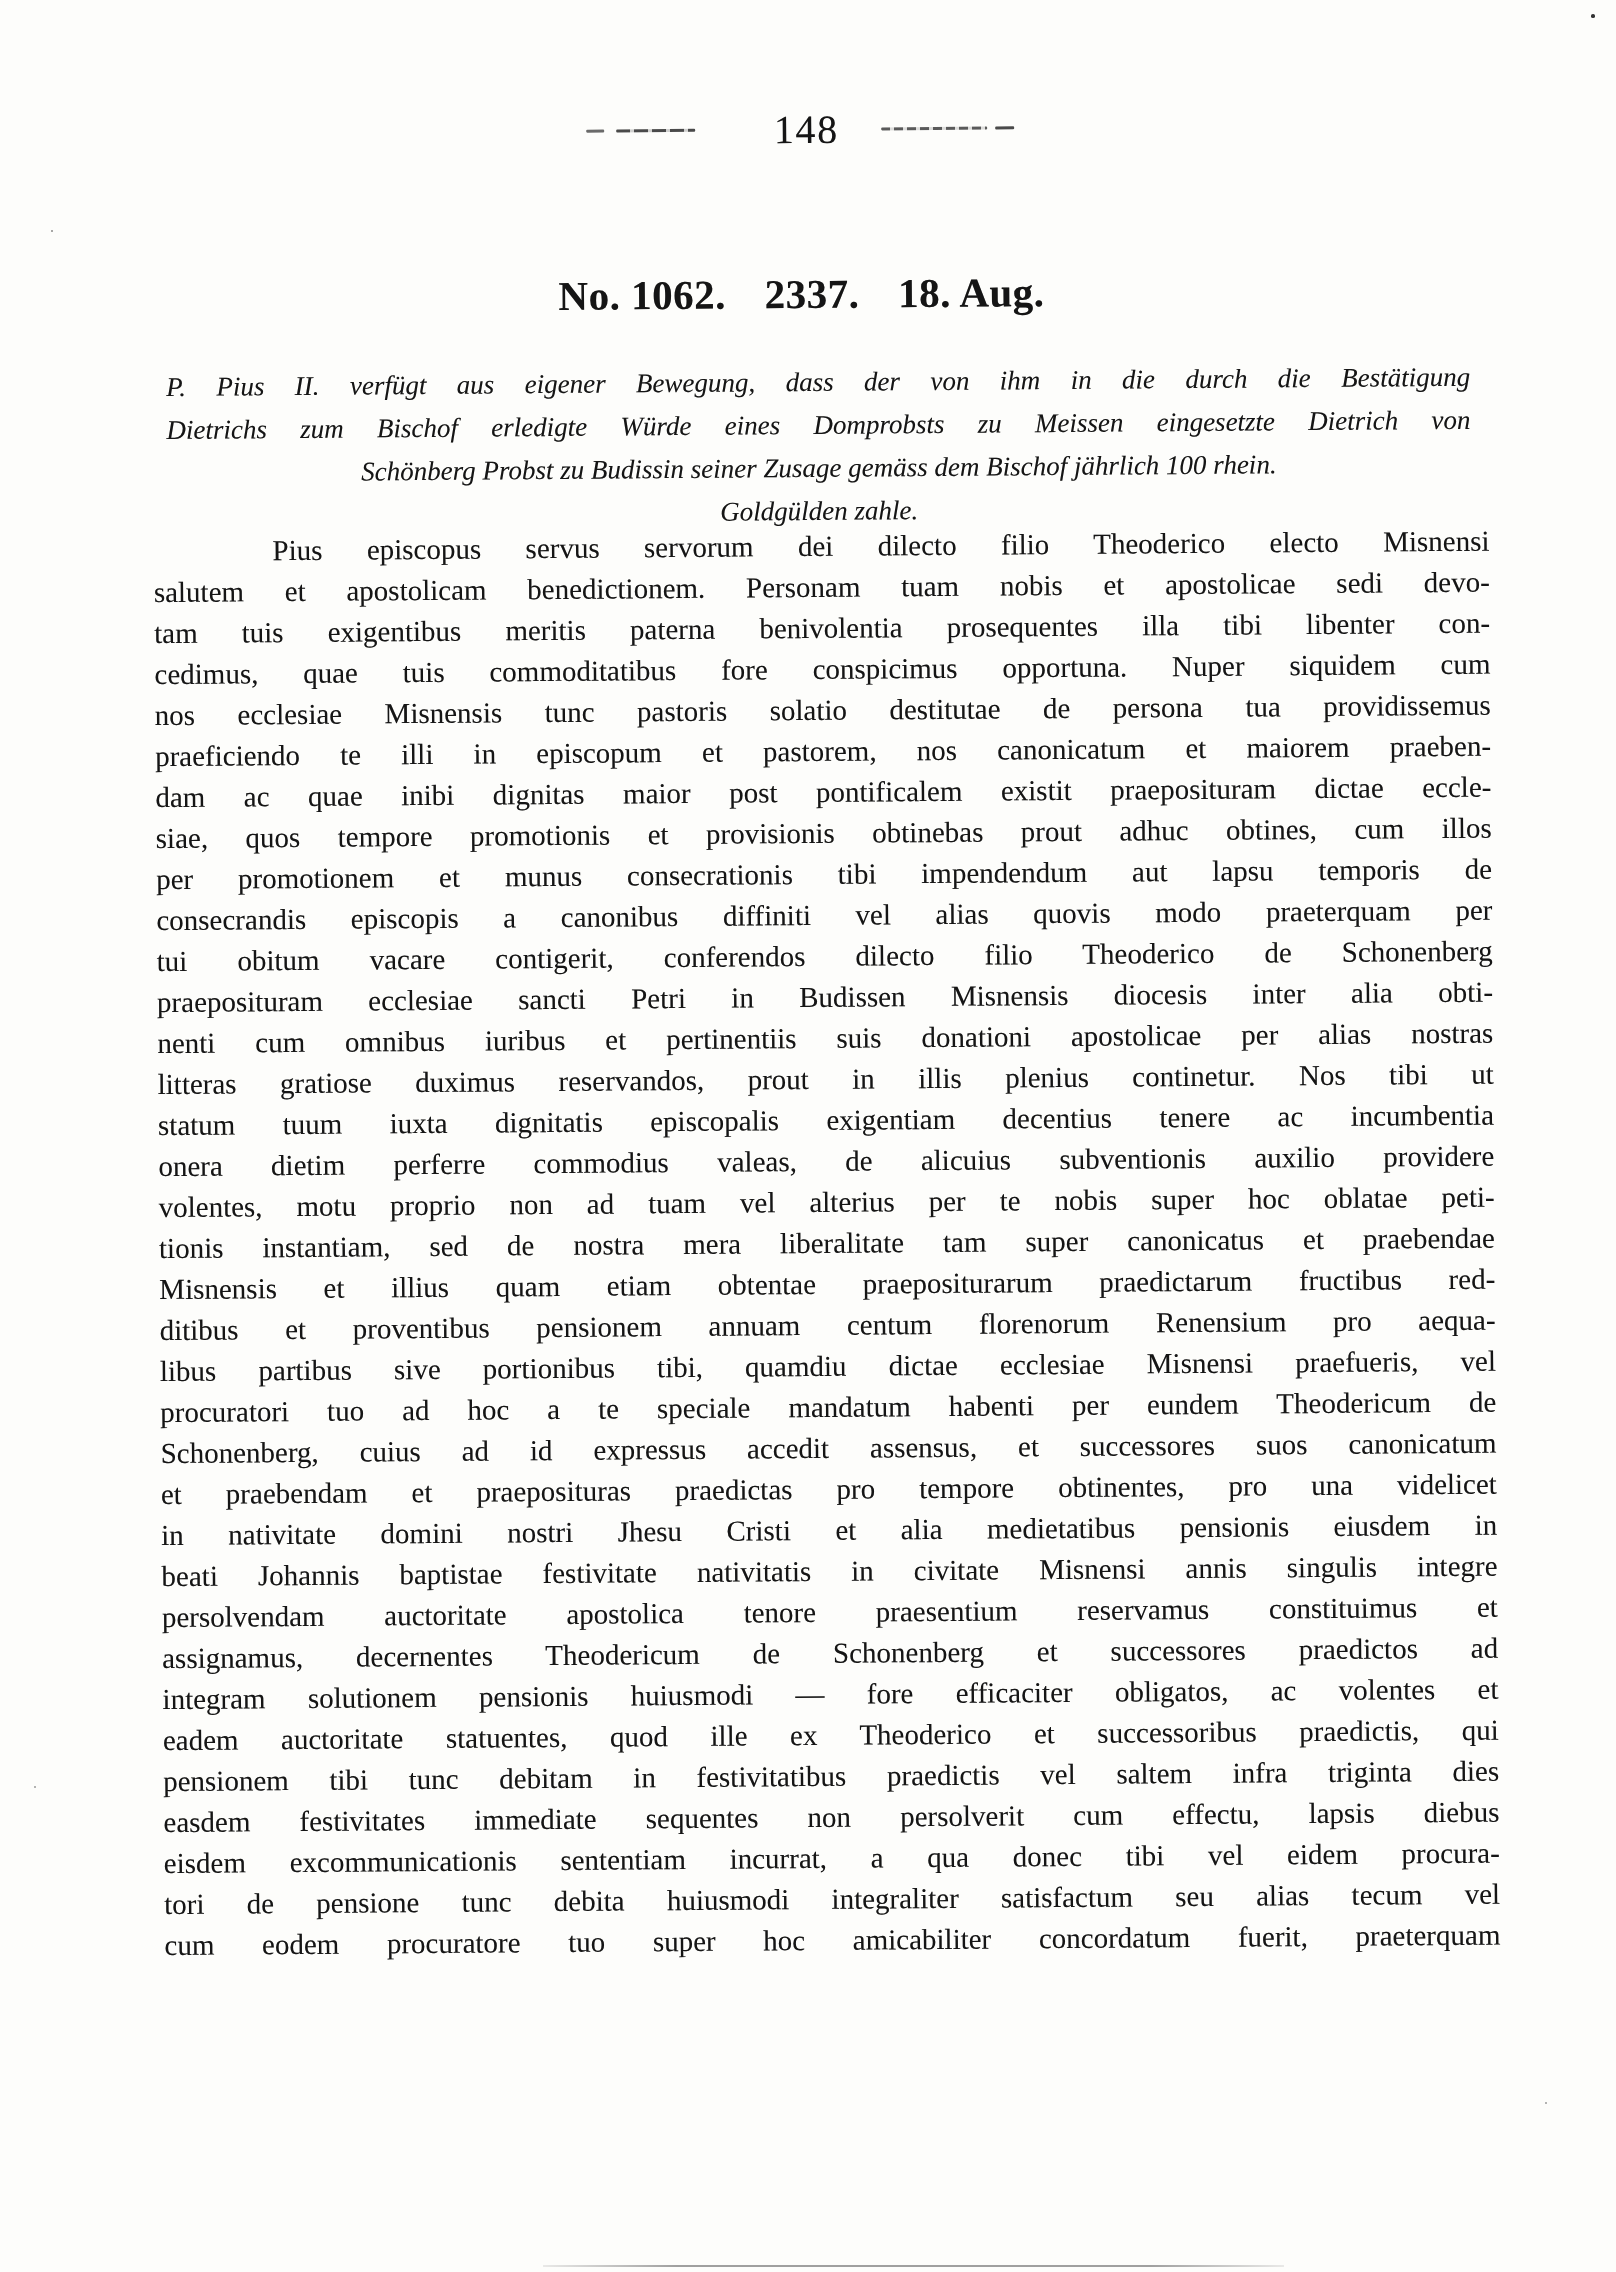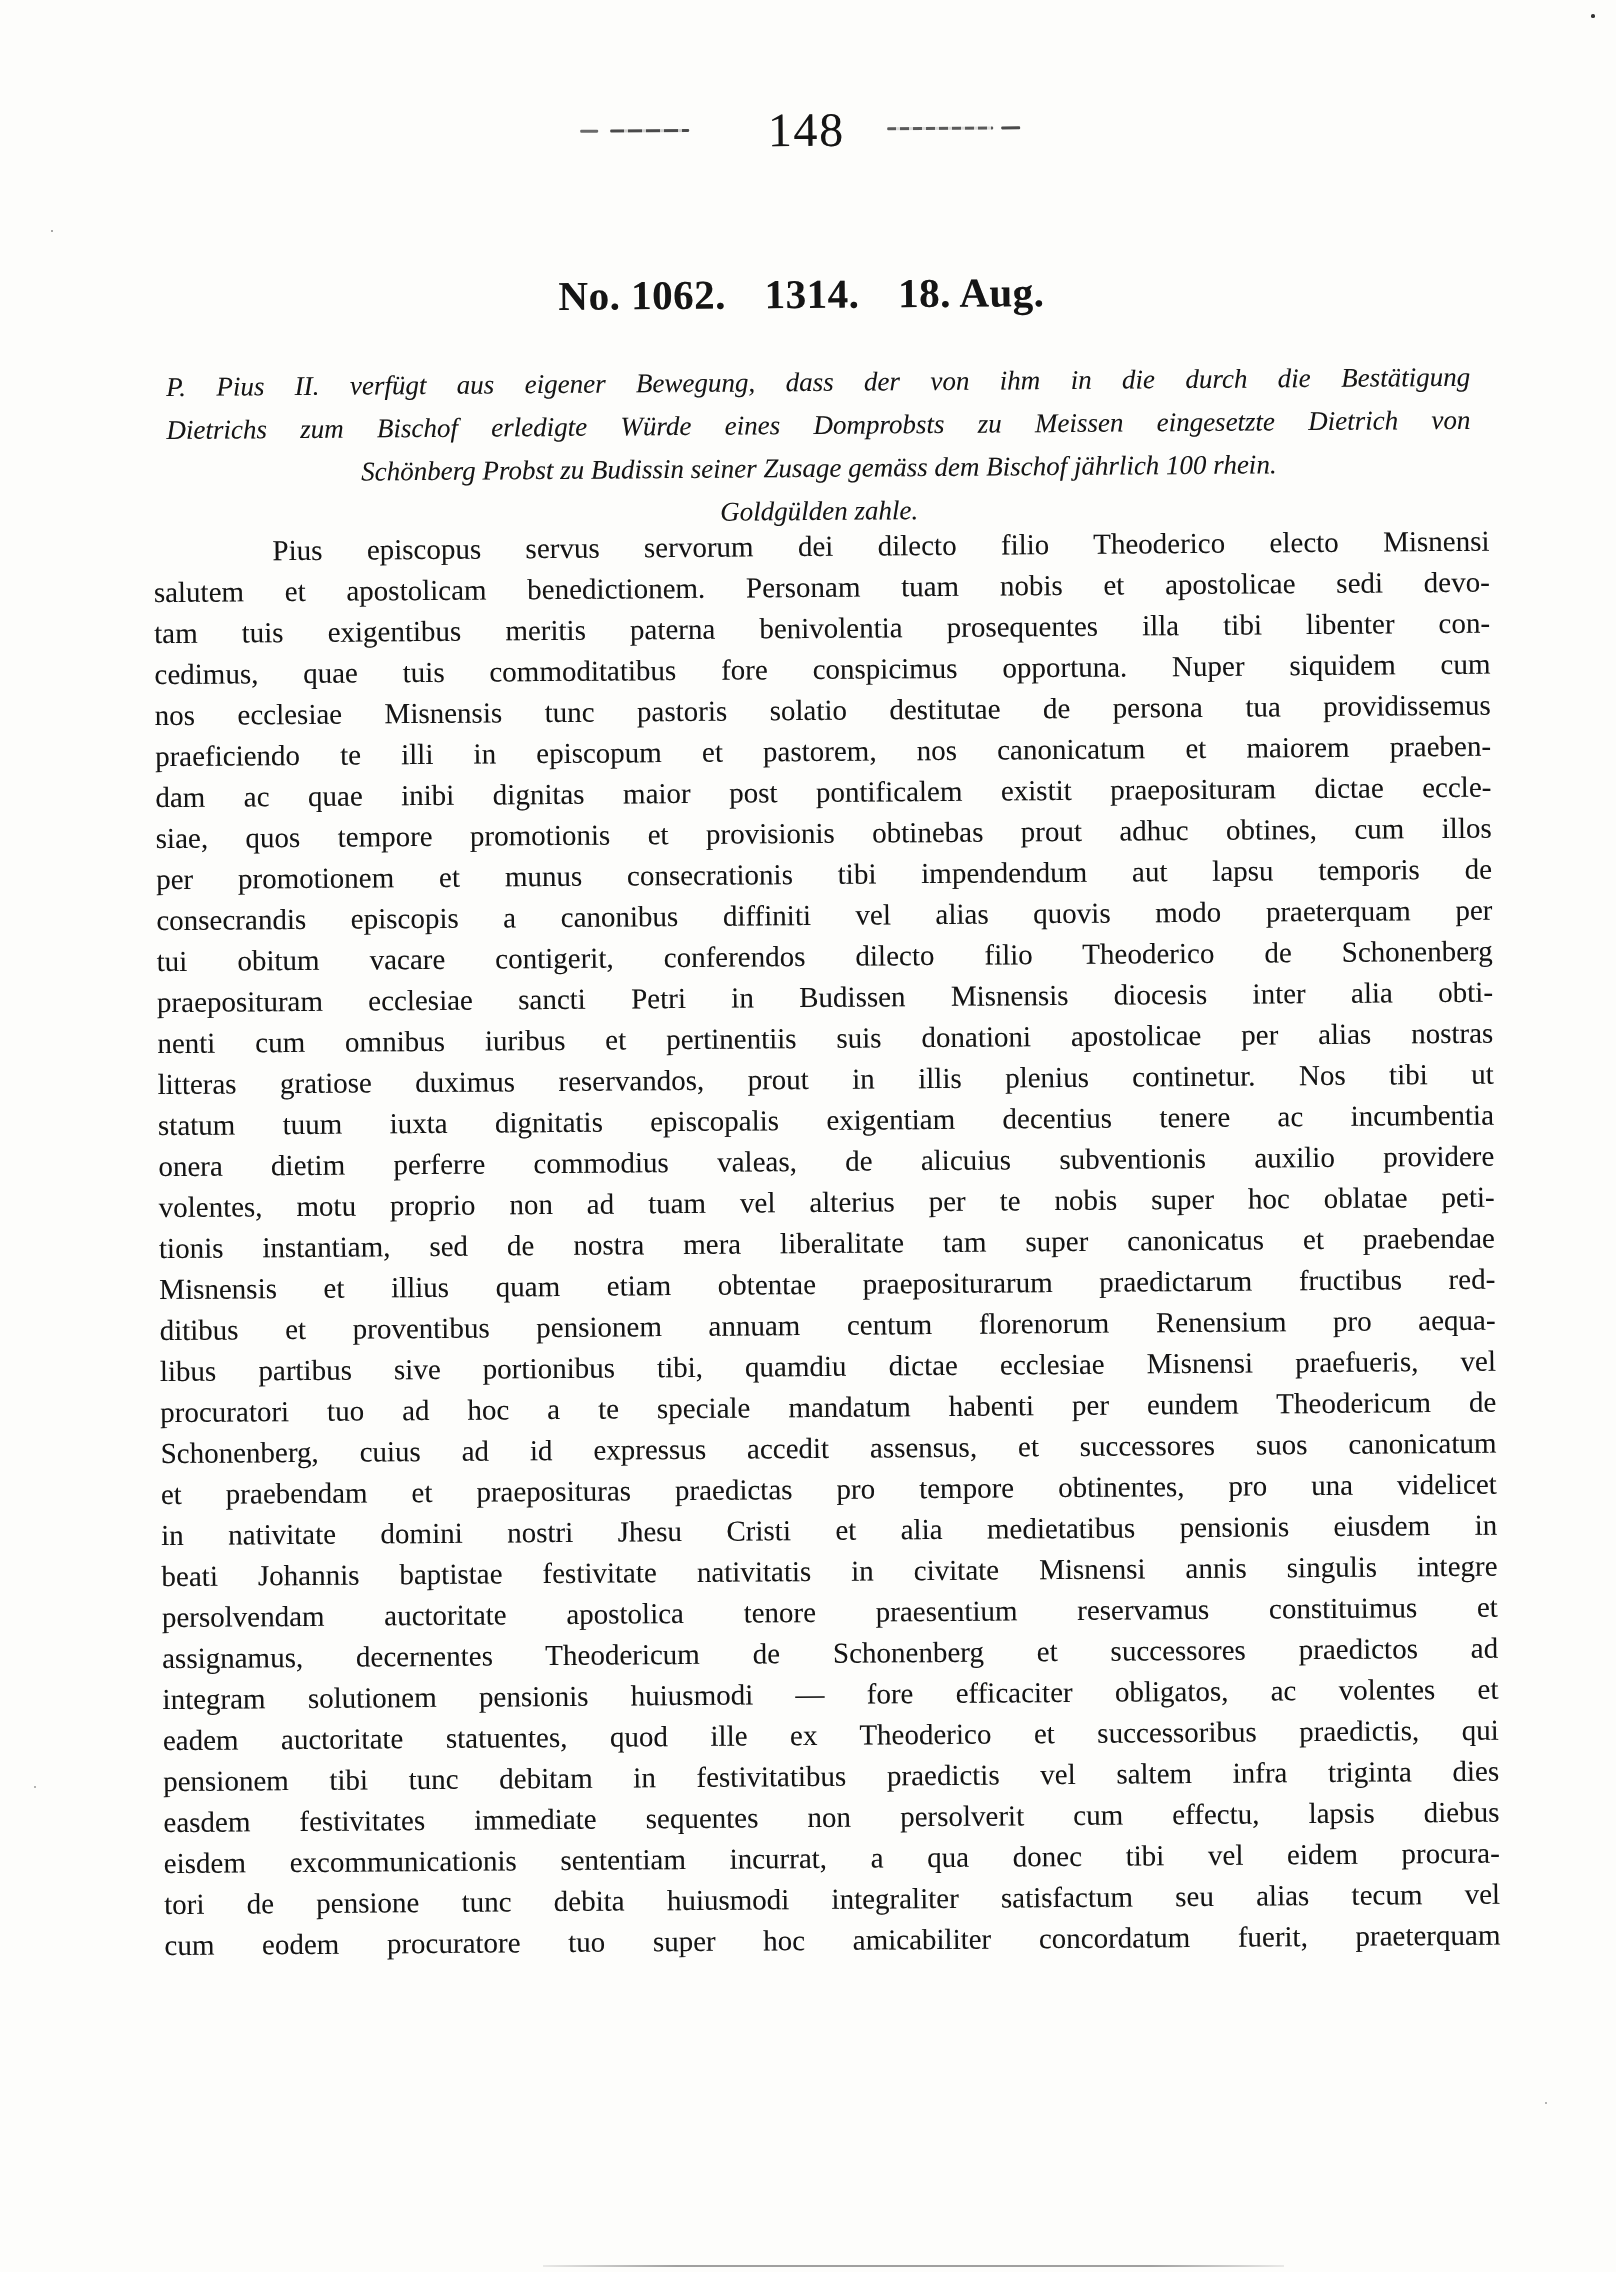--- a/index.html
+++ b/index.html
@@ -15,21 +15,21 @@
     position:absolute;left:0;top:0;width:100%;height:100%;
     transform:rotate(-0.45deg);
     transform-origin:808px 1124px;
   }
   
   .pagenum-row{
     position:absolute;top:110px;left:0;width:100%;
     display:flex;justify-content:center;align-items:center;
   }
   .pagenum{
-    font-size:48px;line-height:39px;
+    font-size:40px;line-height:39px;
     letter-spacing:1.6px;
     text-shadow:0 0 0.5px rgba(0,0,0,.35);
     margin-left:37px;
   }
   .rule{display:inline-block;height:2.1px;border-radius:1.1px;}
   .rule-a{width:18px;background:#6a6a6a;margin-right:11.8px;align-self:center;}
   .rule-b{width:79px;background:repeating-linear-gradient(90deg,#4a4a4a 0 14px,rgba(74,74,74,.25) 14px 18px);margin-right:42px;}
   .rule-c{width:106px;background:repeating-linear-gradient(90deg,#5a5a5a 0 8.6px,rgba(90,90,90,.2) 8.6px 13px);margin-left:42px;}
   .rule-d{width:19px;background:#4a4a4a;margin-left:8.6px;}
   
@@ -79,21 +79,21 @@
     <div class="pagenum-row">
       <span class="rule rule-a"></span>
       <span class="rule rule-b"></span>
       <span class="pagenum">148</span>
       <span class="rule rule-c"></span>
       <span class="rule rule-d"></span>
     </div>
 
     <h1 class="heading">
       <span>No. 1062.</span>
-      <span>1314.</span>
+      <span>2337.</span>
       <span>18. Aug.</span>
     </h1>
 
     <div class="summary">
         <div class="summary-line justify">P. Pius II. verfügt aus eigener Bewegung, dass der von ihm in die durch die Bestätigung</div>
         <div class="summary-line justify">Dietrichs zum Bischof erledigte Würde eines Domprobsts zu Meissen eingesetzte Dietrich von</div>
         <div class="summary-line center">Schönberg Probst zu Budissin seiner Zusage gemäss dem Bischof jährlich 100 rhein.</div>
         <div class="summary-line center">Goldgülden zahle.</div>
       </div>
 

